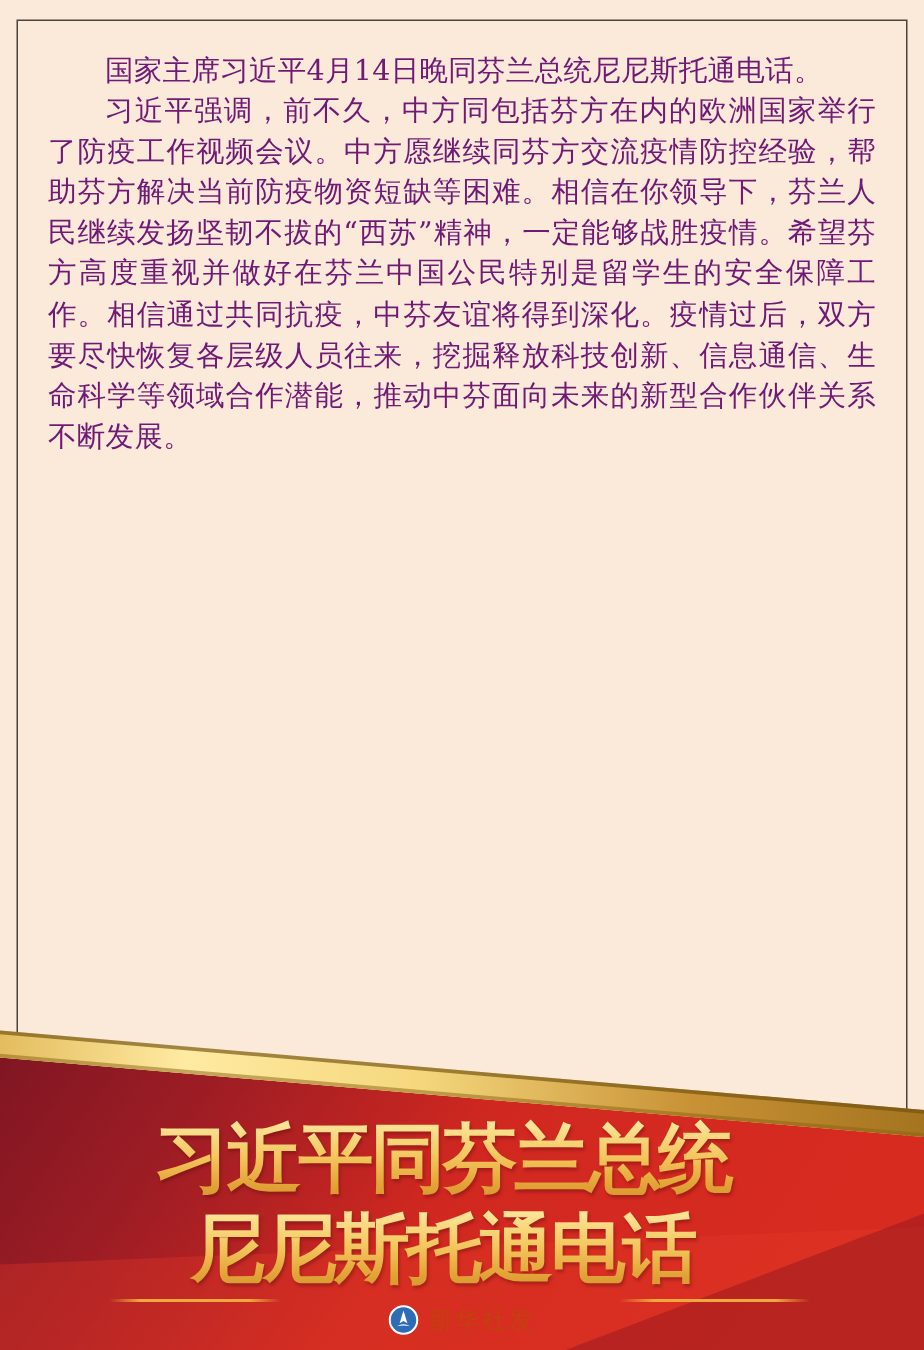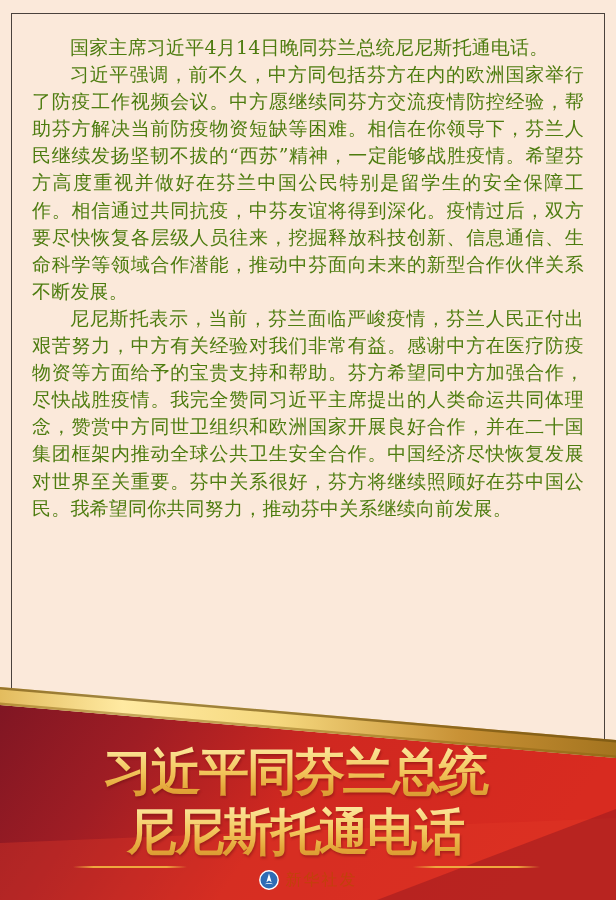--- a/index.html
+++ b/index.html
@@ -21,21 +21,21 @@
     border: 1px solid #4a423c;
     z-index: 1;
   }
 
   
   .article {
     position: absolute;
     left: 32px; top: 34px;
     width: 552px;
     z-index: 2;
-    color: #4d7c0f;
+    color: #701a75;
     font-size: 19px;
     line-height: 27.1px;
     text-align: justify;
     text-justify: inter-ideograph;
     letter-spacing: 0.2px;
   }
   .article p { text-indent: 2em; }
 
   
   .banner {
@@ -95,21 +95,20 @@
   }
 </style>
 </head>
 <body>
 
 <div class="frame"></div>
 
 <div class="article">
   <p>国家主席习近平4月14日晚同芬兰总统尼尼斯托通电话。</p>
   <p>习近平强调，前不久，中方同包括芬方在内的欧洲国家举行了防疫工作视频会议。中方愿继续同芬方交流疫情防控经验，帮助芬方解决当前防疫物资短缺等困难。相信在你领导下，芬兰人民继续发扬坚韧不拔的“西苏”精神，一定能够战胜疫情。希望芬方高度重视并做好在芬兰中国公民特别是留学生的安全保障工作。相信通过共同抗疫，中芬友谊将得到深化。疫情过后，双方要尽快恢复各层级人员往来，挖掘释放科技创新、信息通信、生命科学等领域合作潜能，推动中芬面向未来的新型合作伙伴关系不断发展。</p>
-  <p>尼尼斯托表示，当前，芬兰面临严峻疫情，芬兰人民正付出艰苦努力，中方有关经验对我们非常有益。感谢中方在医疗防疫物资等方面给予的宝贵支持和帮助。芬方希望同中方加强合作，尽快战胜疫情。我完全赞同习近平主席提出的人类命运共同体理念，赞赏中方同世卫组织和欧洲国家开展良好合作，并在二十国集团框架内推动全球公共卫生安全合作。中国经济尽快恢复发展对世界至关重要。芬中关系很好，芬方将继续照顾好在芬中国公民。我希望同你共同努力，推动芬中关系继续向前发展。</p>
 </div>
 
 <div class="banner">
   <svg width="616" height="260" viewBox="0 0 616 260" aria-hidden="true">
     <defs>
       <linearGradient id="goldGrad" x1="0" y1="0" x2="1" y2="0">
         <stop offset="0" stop-color="#e3bc5e"></stop>
         <stop offset="0.20" stop-color="#ffeaa2"></stop>
         <stop offset="0.45" stop-color="#f5d87e"></stop>
         <stop offset="0.75" stop-color="#c89135"></stop>

